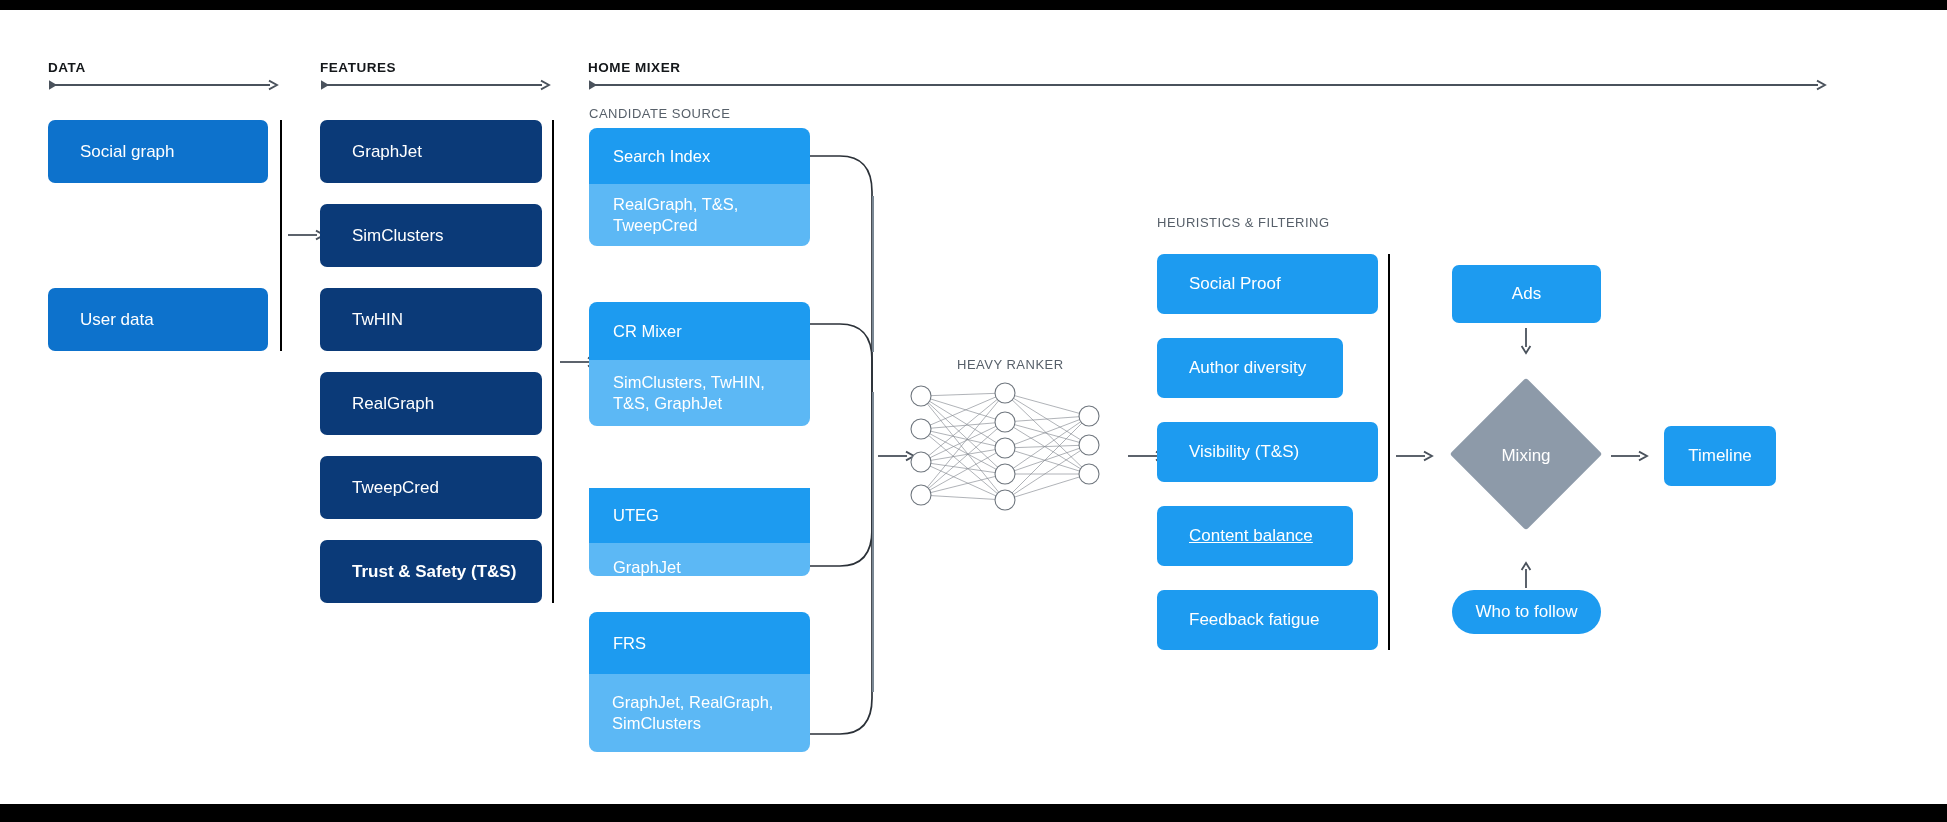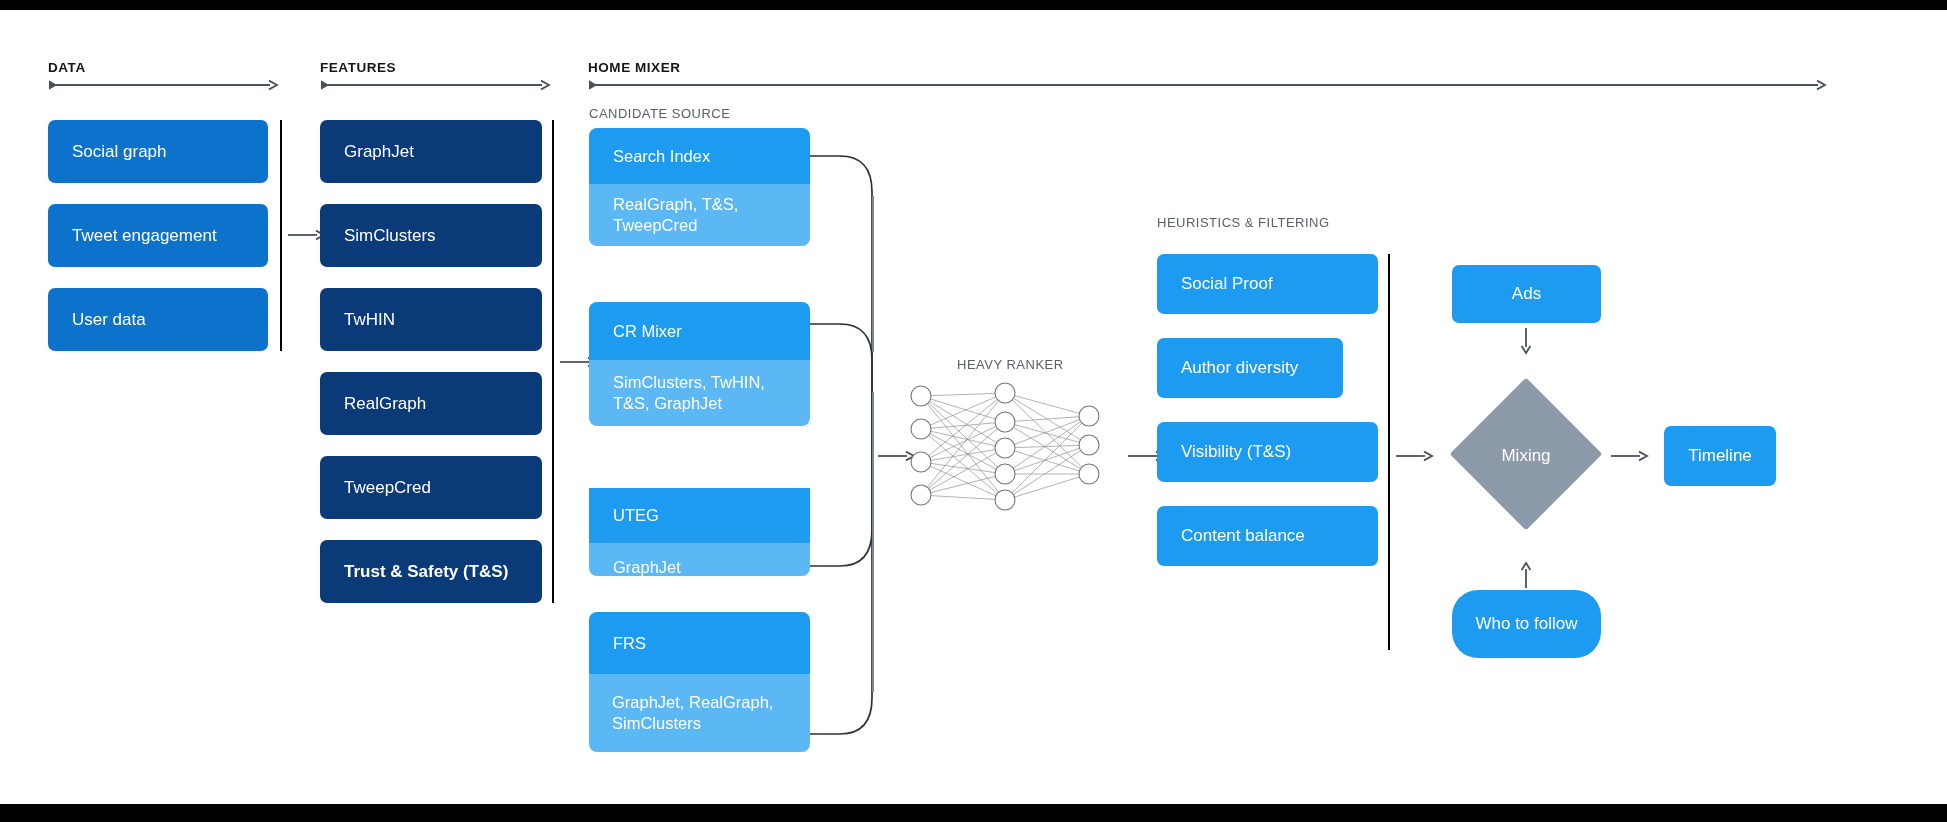--- a/index.html
+++ b/index.html
@@ -54,21 +54,21 @@
 
   
   .card {
     position: absolute;
     border-radius: 7px;
     display: flex;
     align-items: center;
     box-sizing: border-box;
     color: #ffffff;
     font-size: 17px;
-    padding-left: 24px;
+    padding-left: 32px;
   }
   .card.dark  { background: #0b3a78; }
   .card.blue  { background: #0d72cc; }
   .card.sky   { background: #1d9bf0; }
 
   
   .stack {
     position: absolute;
     border-radius: 8px;
     overflow: hidden;
@@ -162,21 +162,20 @@
       <path d="M1,2.2 L1,11.8 L9,7 Z" fill="#4a525c"></path>
       <path d="M1229,2.6 L1237,7 L1229,11.4" stroke="#4a525c" stroke-width="1.8" fill="none"></path>
     </svg>
   </div>
 
   <div class="sub-label" style="left:589px; top:106px;">CANDIDATE SOURCE</div>
   <div class="sub-label" style="left:1157px; top:215px;">HEURISTICS &amp; FILTERING</div>
   <div class="sub-label" style="left:957px; top:357px;">HEAVY RANKER</div>
 
   <div class="card blue" style="left:48px; top:120px; width:220px; height:63px;">Social graph</div>
-  <div class="card blue" style="left:48px; top:204px; width:220px; height:63px;">Tweet engagement</div>
   <div class="card blue" style="left:48px; top:288px; width:220px; height:63px;">User data</div>
 
   <div class="vsep" style="left:280px; top:120px; height:231px;"></div>
 
   <div class="conn" style="left:288px; top:228px;">
     <svg width="38" height="14" viewBox="0 0 38 14">
       <path d="M0,7 L29,7" stroke="#4a525c" stroke-width="1.8" fill="none"></path>
       <path d="M28,2.6 L36,7 L28,11.4" stroke="#4a525c" stroke-width="1.8" fill="none"></path>
     </svg>
   </div>
@@ -298,21 +297,22 @@
   <div class="conn" style="left:1128px; top:449px;">
     <svg width="38" height="14" viewBox="0 0 38 14">
       <path d="M0,7 L29,7" stroke="#4a525c" stroke-width="1.8" fill="none"></path>
       <path d="M28,2.6 L36,7 L28,11.4" stroke="#4a525c" stroke-width="1.8" fill="none"></path>
     </svg>
   </div>
 
   <div class="card sky" style="left:1157px; top:254px; width:221px; height:60px;">Social Proof</div>
   <div class="card sky" style="left:1157px; top:338px; width:186px; height:60px;">Author diversity</div>
   <div class="card sky" style="left:1157px; top:422px; width:221px; height:60px;">Visibility (T&amp;S)</div>
-  <div class="card sky" style="left:1157px; top:506px; width:221px; height:60px;">Content balance</div>
+  <div class="card sky" style="left:1157px; top:506px; width:196px; height:60px;text-decoration:underline;">Content balance</div>
+  <div class="card sky" style="left:1157px; top:590px; width:221px; height:60px;">Feedback fatigue</div>
 
   <div class="vsep" style="left:1388px; top:254px; height:396px;"></div>
 
   <div class="conn" style="left:1396px; top:449px;">
     <svg width="38" height="14" viewBox="0 0 38 14">
       <path d="M0,7 L29,7" stroke="#4a525c" stroke-width="1.8" fill="none"></path>
       <path d="M28,2.6 L36,7 L28,11.4" stroke="#4a525c" stroke-width="1.8" fill="none"></path>
     </svg>
   </div>
 
@@ -326,21 +326,21 @@
 
   <div class="diamond" style="left:1472px; top:400px; width:108px; height:108px;"></div>
   <div class="diamond-label" style="left:1466px; top:446px; width:120px;">Mixing</div>
 
   <div class="conn" style="left:1519px; top:562px;">
     <svg width="14" height="26" viewBox="0 0 14 26">
       <path d="M7,26 L7,7" stroke="#4a525c" stroke-width="1.8" fill="none"></path>
       <path d="M2.6,8 L7,1 L11.4,8" stroke="#4a525c" stroke-width="1.8" fill="none"></path>
     </svg>
   </div>
-  <div class="card sky" style="left:1452px; top:590px; width:149px; height:68px; padding-left:0; justify-content:center;border-radius:26px;">Who to follow</div>
+  <div class="card sky" style="left:1452px; top:590px; width:149px; height:44px; padding-left:0; justify-content:center;border-radius:26px;">Who to follow</div>
 
   <div class="conn" style="left:1611px; top:449px;">
     <svg width="38" height="14" viewBox="0 0 38 14">
       <path d="M0,7 L29,7" stroke="#4a525c" stroke-width="1.8" fill="none"></path>
       <path d="M28,2.6 L36,7 L28,11.4" stroke="#4a525c" stroke-width="1.8" fill="none"></path>
     </svg>
   </div>
   <div class="card sky" style="left:1664px; top:426px; width:112px; height:60px; padding-left:0; justify-content:center;">Timeline</div>
 
 </div>

